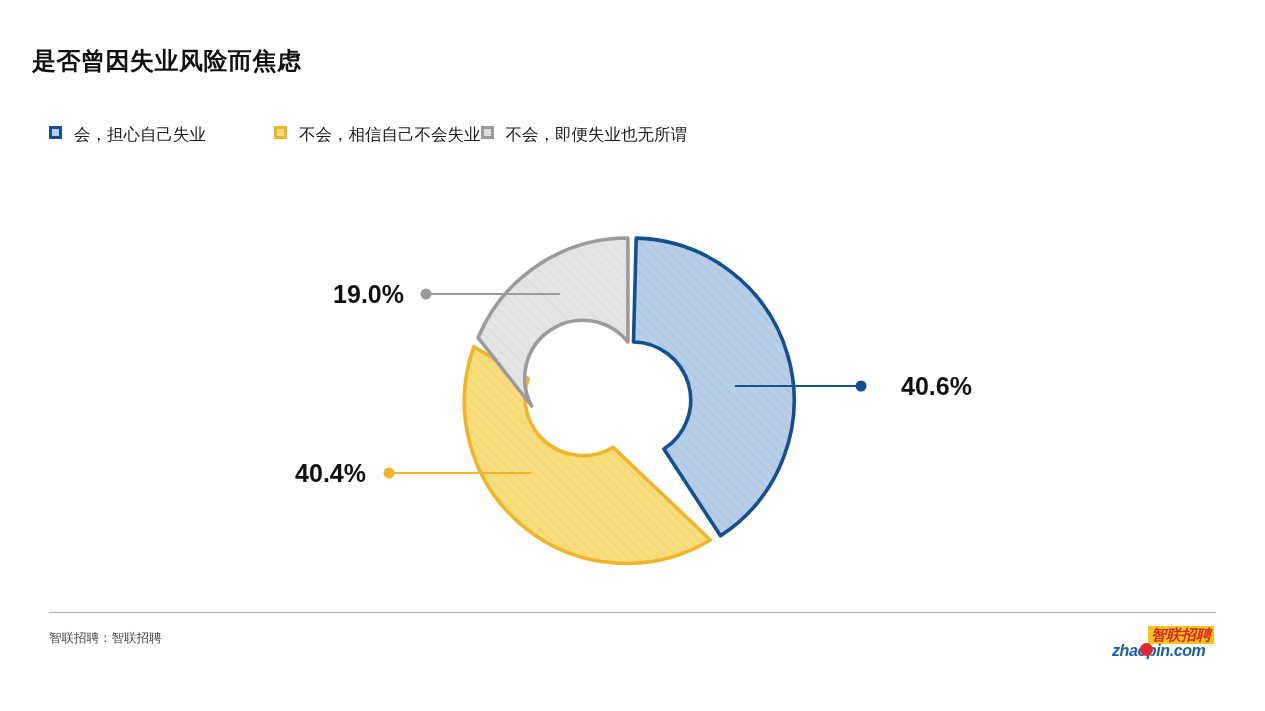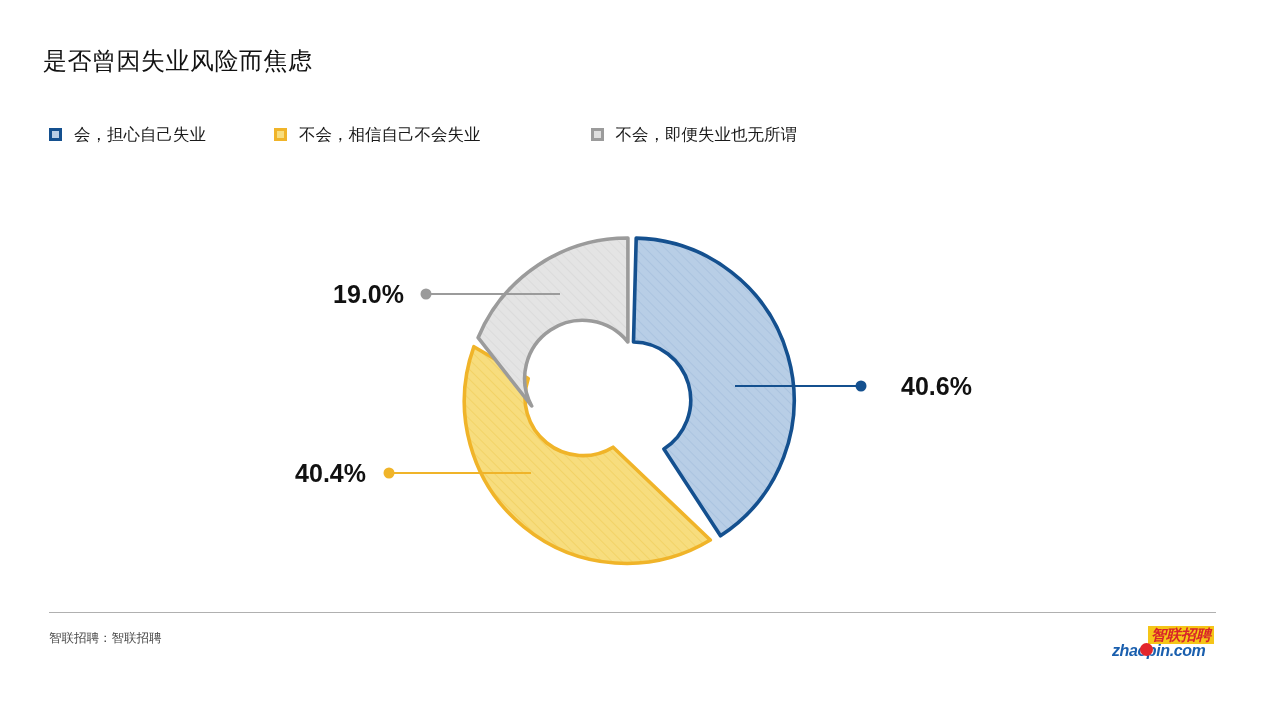--- a/index.html
+++ b/index.html
@@ -12,44 +12,43 @@
     background: #ffffff;
     font-family: "Liberation Sans", "DejaVu Sans", sans-serif;
     color: #1a1a1a;
     overflow: hidden;
     position: relative;
   }
 
   
   .slide-title {
     position: absolute;
-    left: 43px;
+    left: 32px;
     top: 45px;
     font-size: 24px;
-    font-weight: normal;
+    font-weight: bold;
     letter-spacing: 0.5px;
     color: #111111;
     white-space: nowrap;
   }
 
   
   .legend {
     position: absolute;
     left: 49px;
     top: 126px;
     display: flex;
     align-items: center;
   }
   .legend-item {
     display: flex;
-    align-items: center;
     white-space: nowrap;
   }
   .legend-item.i0 { margin-right: 68px; }
-  .legend-item.i1 { margin-right: 110px; }
+  .legend-item.i1 { }
   .legend-swatch {
     width: 13px;
     height: 13px;
     box-sizing: border-box;
     margin-right: 12px;
     flex: 0 0 auto;
   }
   .legend-swatch.blue  { border: 3px solid #14508f; background: #b8cee6; }
   .legend-swatch.yellow{ border: 3px solid #f0b429; background: #f7dd7e; }
   .legend-swatch.gray  { border: 3px solid #9b9b9b; background: #dedede; }

